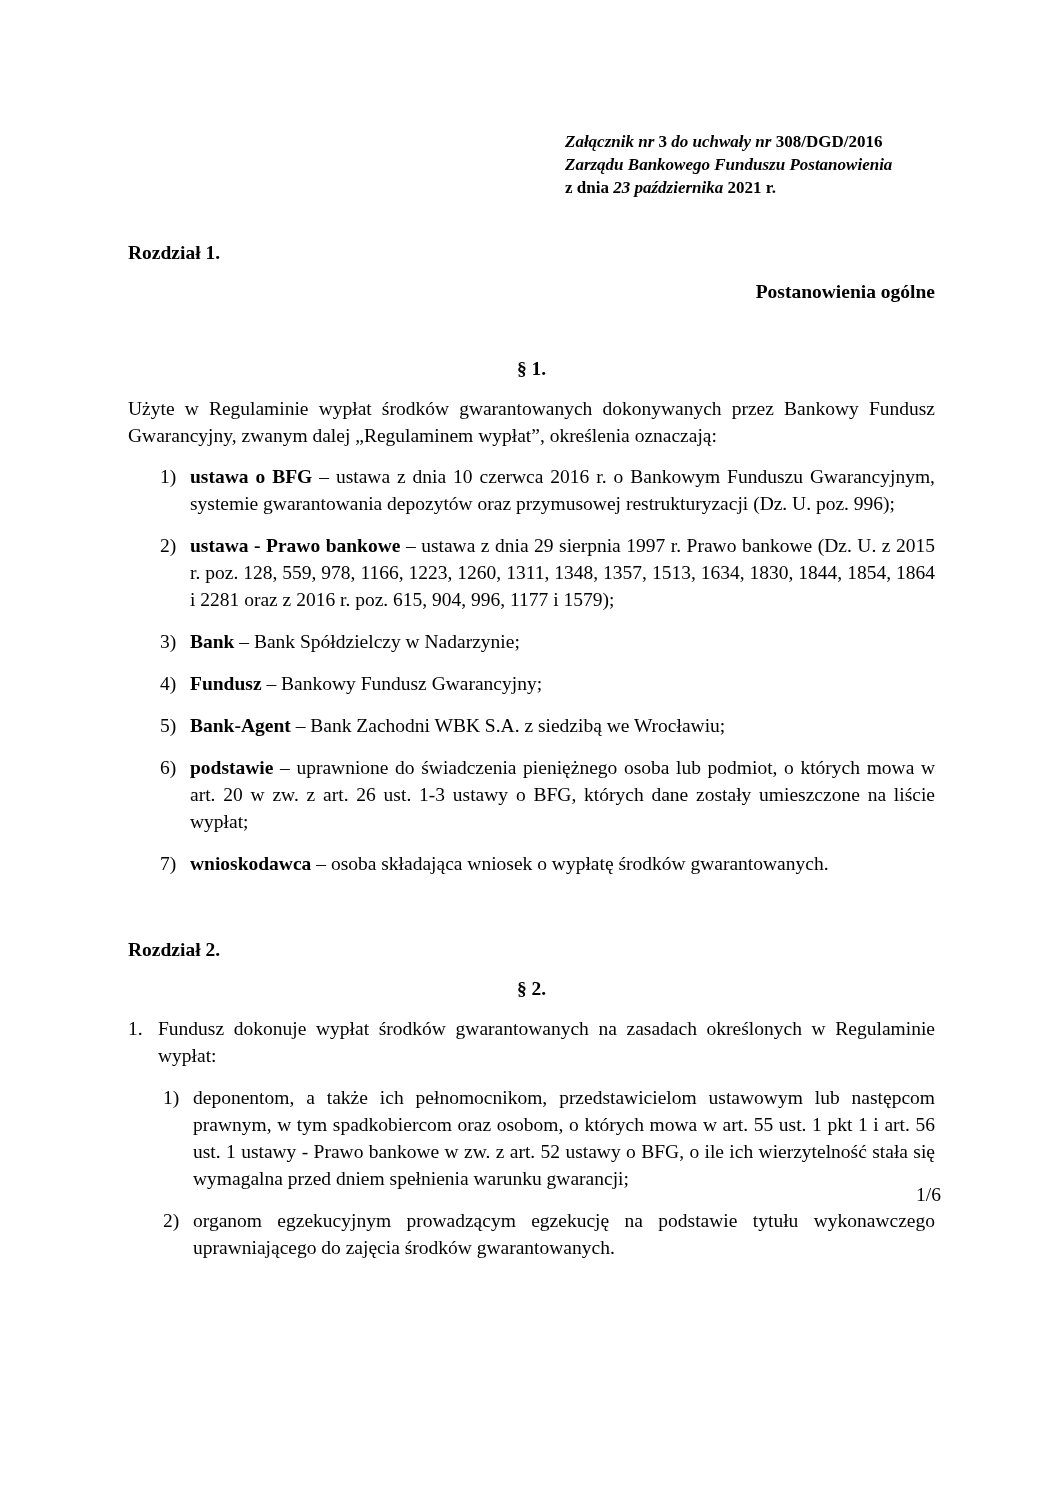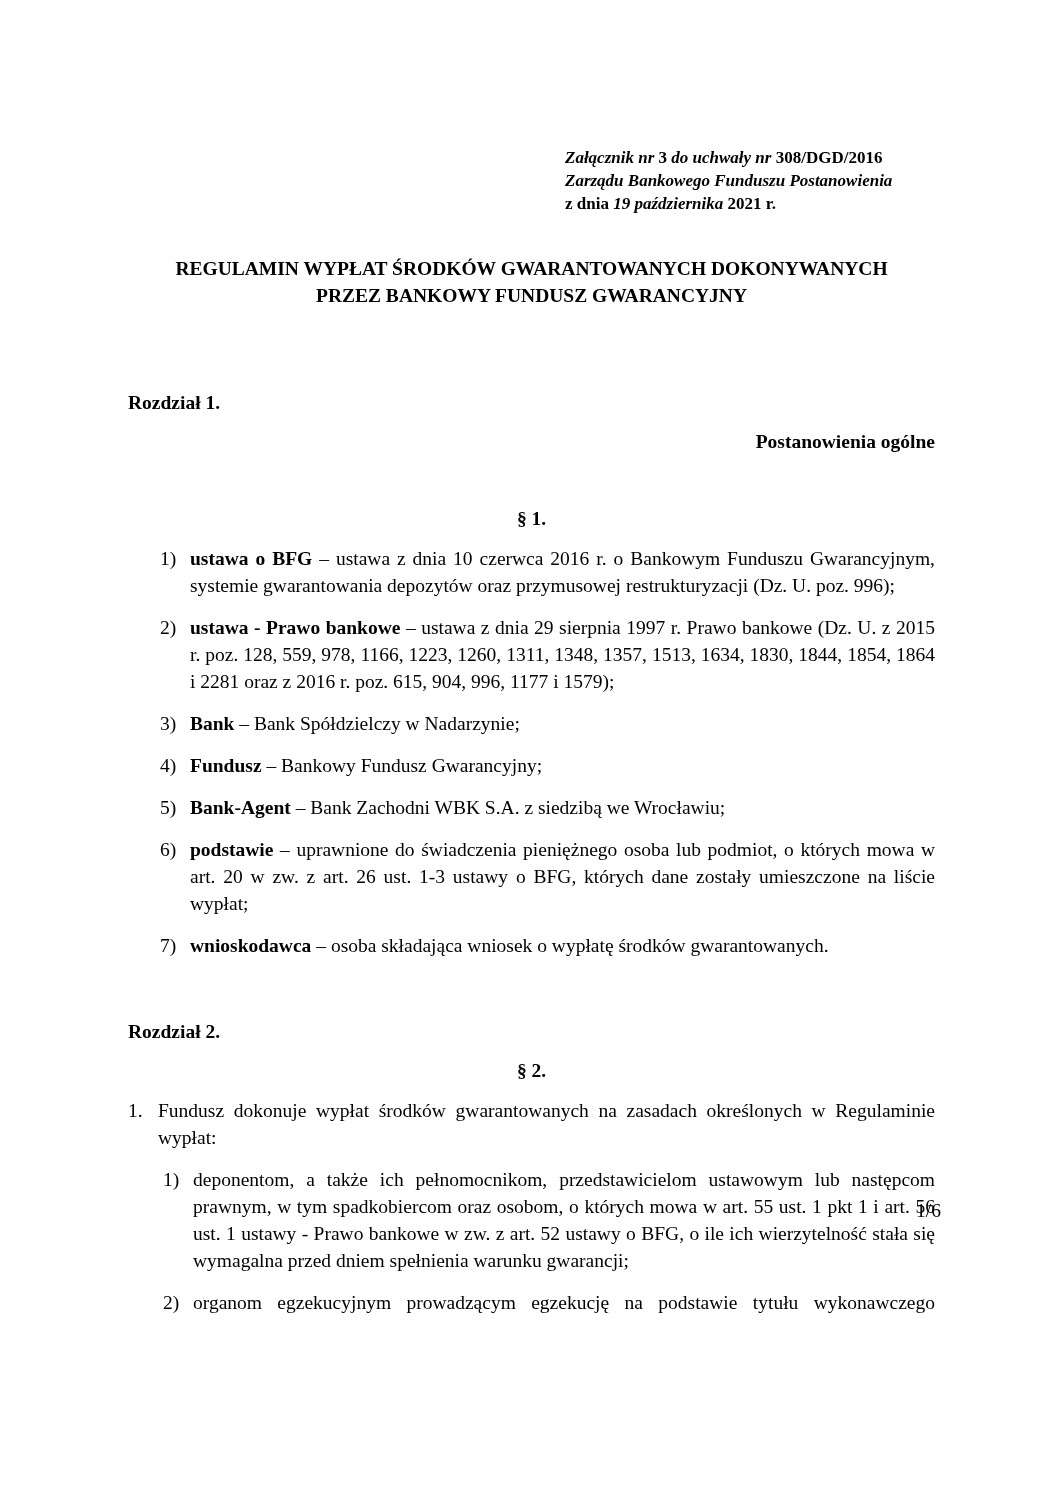--- a/index.html
+++ b/index.html
@@ -12,21 +12,20 @@
     width: 1058px;
     height: 1300px;
     background: #ffffff;
     color: #000000;
     font-family: "Liberation Serif", "DejaVu Serif", serif;
     font-size: 19.5px;
     line-height: 27px;
     box-sizing: border-box;
     padding: 130px 123px 0 128px;
     overflow: hidden;
-    margin-top: 16px;
   }
   .doc-header {
     margin-left: 437px;
     font-size: 17px;
     line-height: 23px;
     font-weight: bold;
     margin-bottom: 40px;
   }
   .doc-header .it { font-style: italic; }
   .doc-title {
@@ -77,33 +76,30 @@
   }
 </style>
 </head>
 <body>
 
 <div class="page">
 
   <div class="doc-header">
     <div><span class="it">Załącznik nr </span><span>3 </span><span class="it">do uchwały nr </span><span>308/DGD/2016</span></div>
     <div class="it">Zarządu Bankowego Funduszu Postanowienia</div>
-    <div><span>z dnia </span><span class="it">19 października </span><span>2021 r.</span></div>
+    <div><span>z dnia </span><span class="it">23 października </span><span>2021 r.</span></div>
   </div>
 
-  <div class="doc-title">
-    <div>REGULAMIN WYPŁAT ŚRODKÓW GWARANTOWANYCH DOKONYWANYCH</div>
-    <div>PRZEZ BANKOWY FUNDUSZ GWARANCYJNY</div>
-  </div>
 
   <div class="chapter-heading">Rozdział 1.</div>
   <div class="chapter-subtitle">Postanowienia ogólne</div>
 
   <div class="section-mark">§ 1.</div>
 
+  <div class="para">Użyte w Regulaminie wypłat środków gwarantowanych dokonywanych przez Bankowy Fundusz Gwarancyjny, zwanym dalej „Regulaminem wypłat”, określenia oznaczają:</div>
 
   <div class="def-list">
     <div class="li-row">
       <div class="li-num">1)</div>
       <div class="li-text"><span class="bold">ustawa o BFG</span><span> – ustawa z dnia 10 czerwca 2016 r. o Bankowym Funduszu Gwarancyjnym, systemie gwarantowania depozytów oraz przymusowej restrukturyzacji (Dz. U. poz. 996);</span></div>
     </div>
     <div class="li-row">
       <div class="li-num">2)</div>
       <div class="li-text"><span class="bold">ustawa - Prawo bankowe</span><span> – ustawa z dnia 29 sierpnia 1997 r. Prawo bankowe (Dz. U. z 2015 r. poz. 128, 559, 978, 1166, 1223, 1260, 1311, 1348, 1357, 1513, 1634, 1830, 1844, 1854, 1864 i 2281 oraz z 2016 r. poz. 615, 904, 996, 1177 i 1579);</span></div>
     </div>

